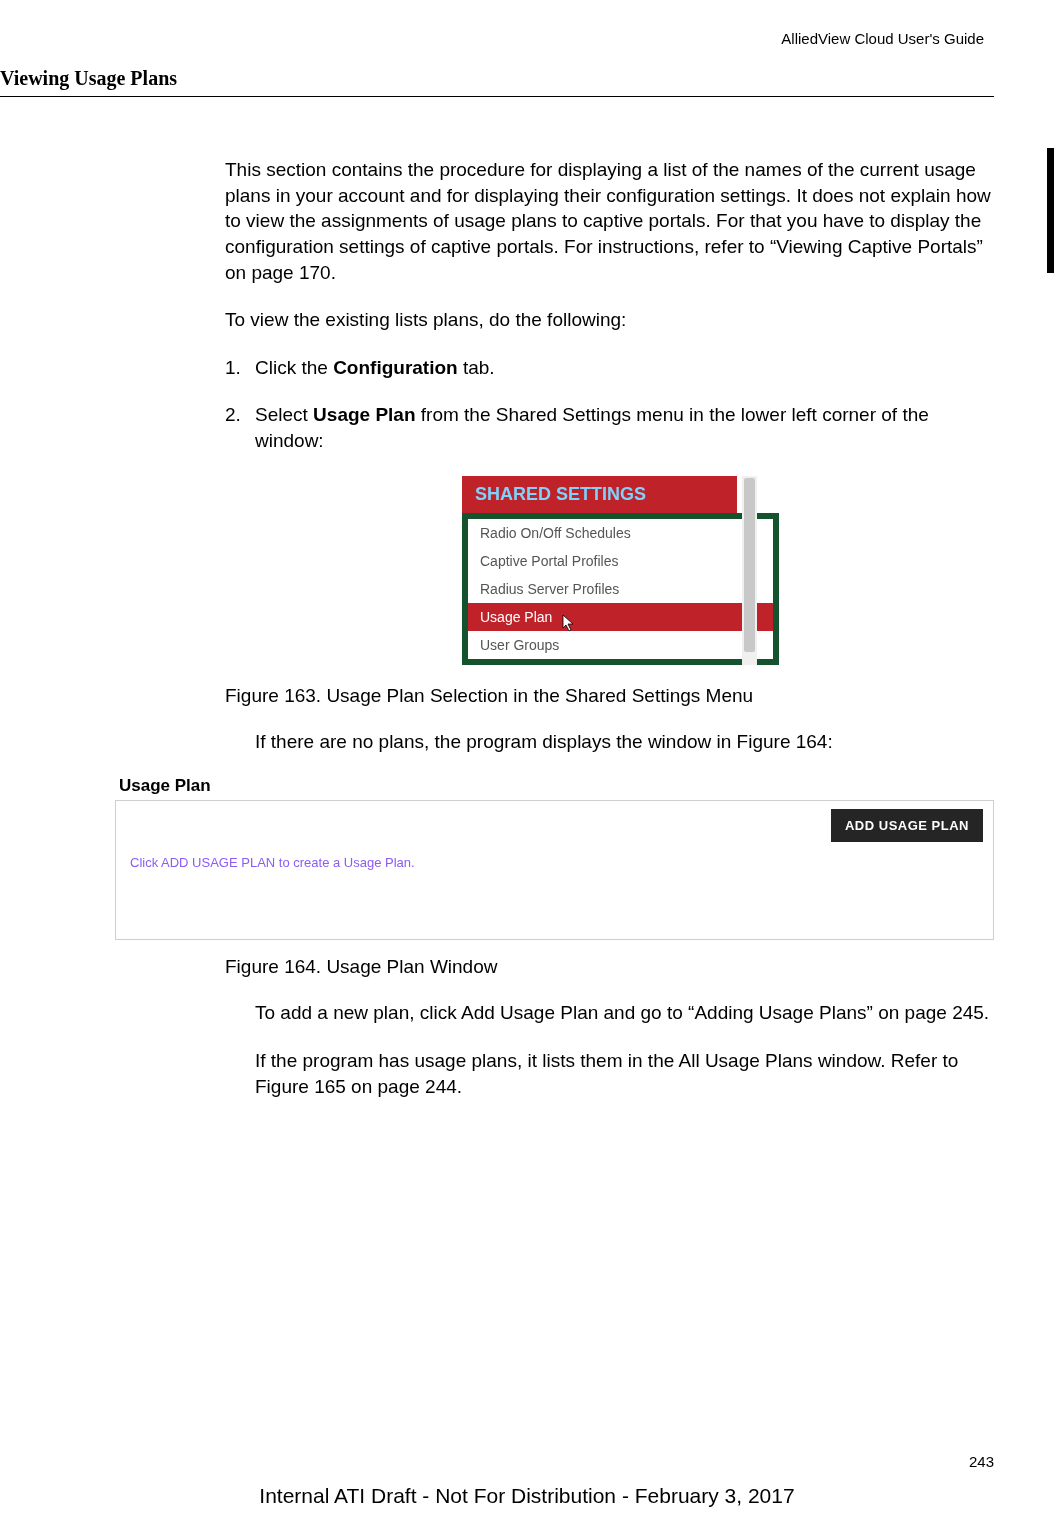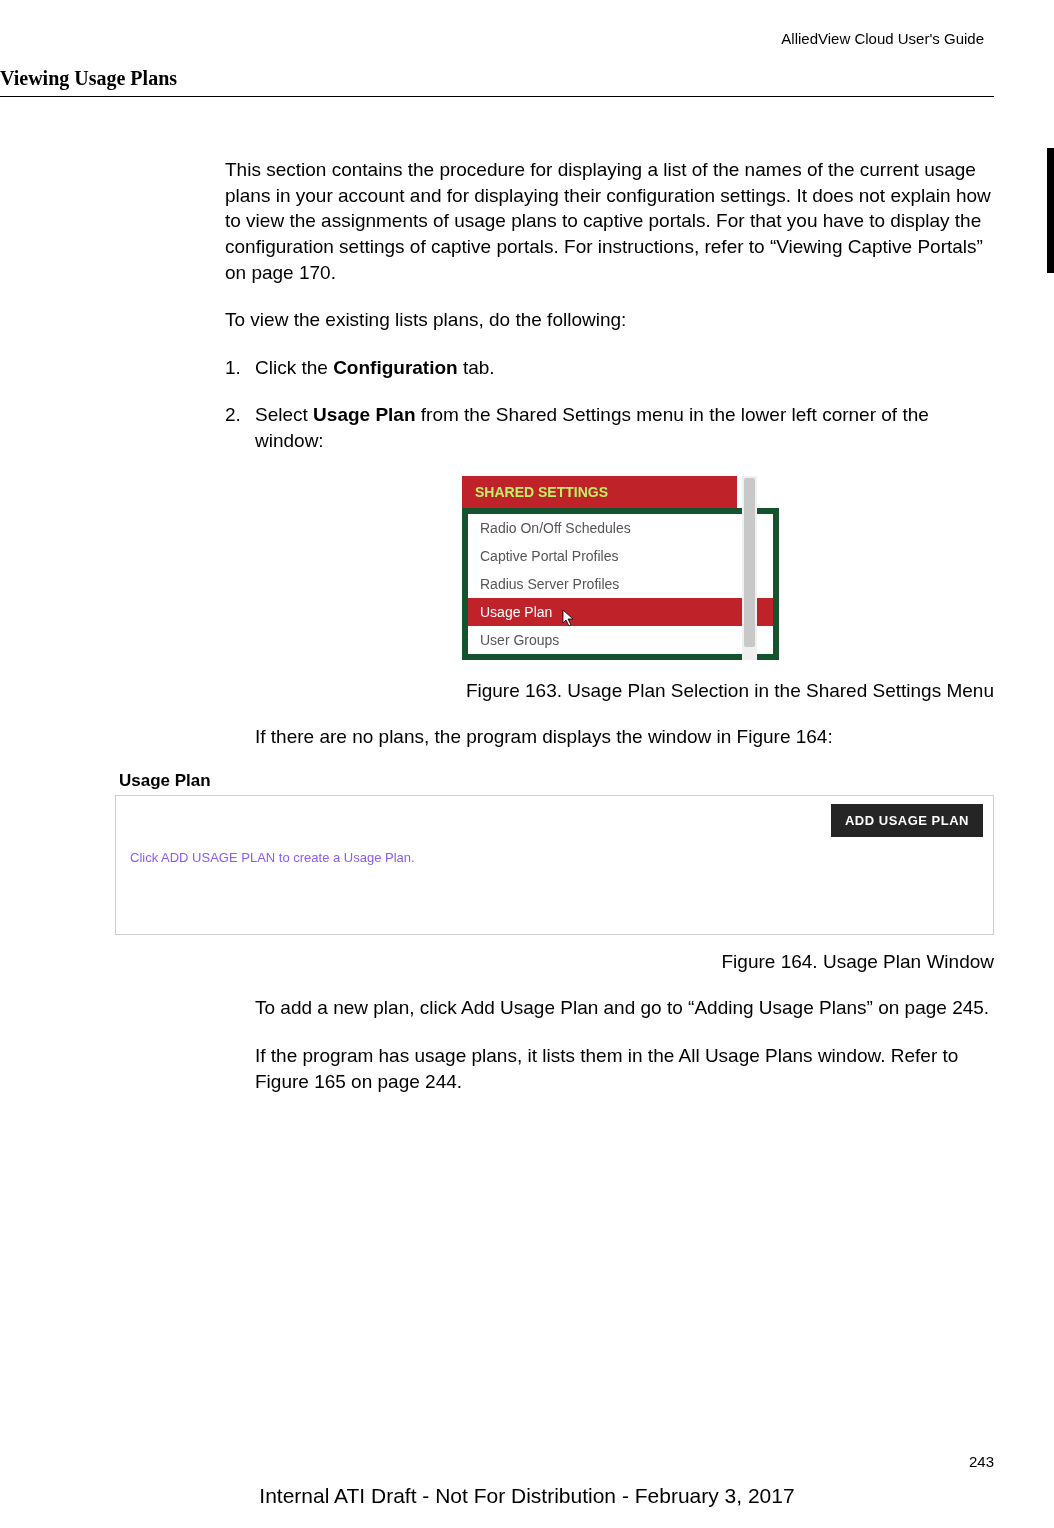--- a/index.html
+++ b/index.html
@@ -61,24 +61,24 @@
       height: 125px;
       background: #000;
     }
     .shared-settings-box {
       margin: 10px auto 20px auto;
       width: 295px;
       position: relative;
     }
     .ss-header {
       background: #c0222a;
-      color: #bef264;
+      color: #7dd3fc;
       font-weight: bold;
       padding: 7px 12px;
-      font-size: 14px;
+      font-size: 18px;
       border: 1px solid #c0222a;
       width: 275px;
     }
     .ss-items {
       border: 6px solid #14532d;
       width: 317px;
     }
     .ss-item {
       padding: 6px 12px;
       font-size: 14px;
@@ -110,21 +110,21 @@
     .cursor {
       position: absolute;
       left: 92px;
       top: 10px;
       font-size: 17px;
       color: #fff;
       pointer-events: none;
     }
     .figure-caption {
       font-size: 19px;
-      text-align: right;
+      text-align: left;
       margin: 16px 0 22px 0;
     }
     .indented-para {
       font-size: 19px;
       line-height: 1.35;
       margin-left: 30px;
       margin-bottom: 22px;
     }
     .usage-plan-box {
       margin-left: -110px;

